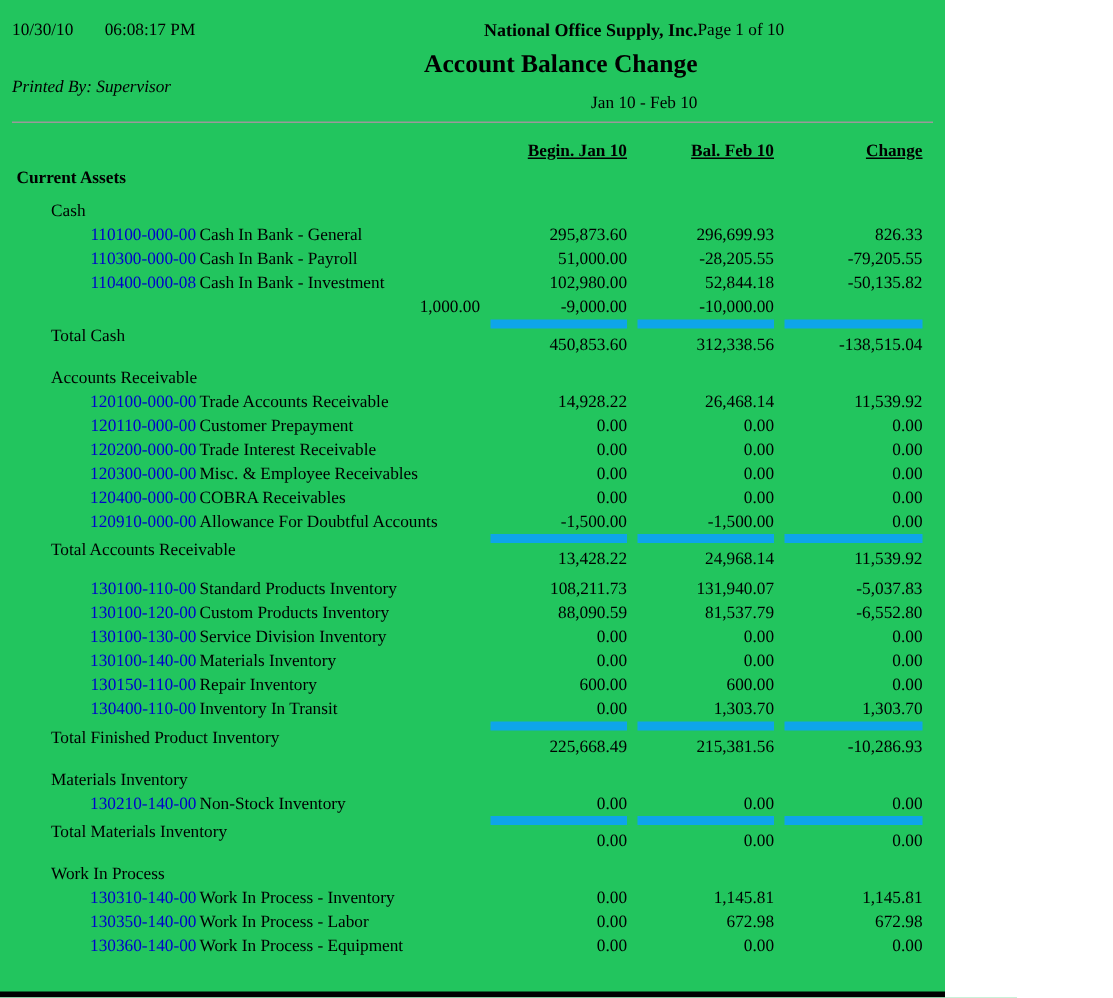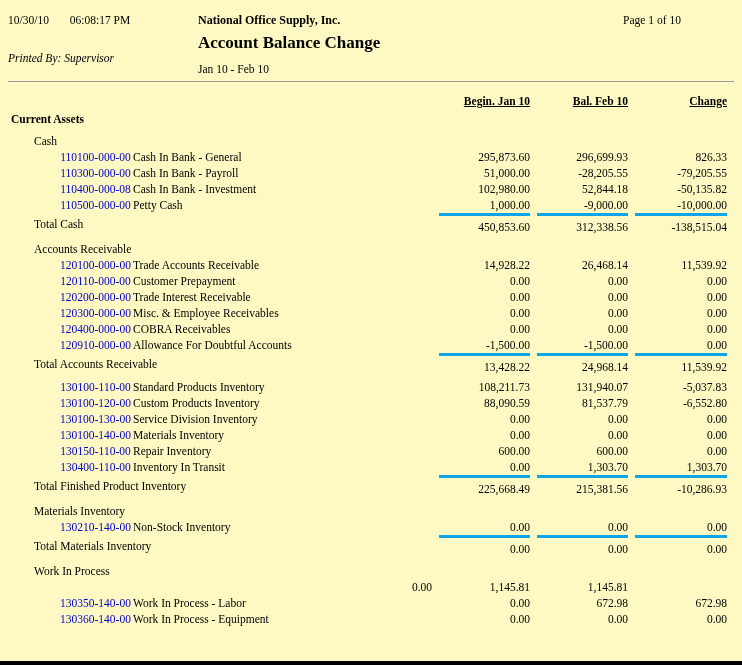--- a/index.html
+++ b/index.html
@@ -1,55 +1,55 @@
 <!DOCTYPE html>
 <html><head>
 <meta charset="utf-8">
 <style>
   html,body{margin:0;padding:0;background:#fff;}
   .page{
     position:relative;
-    width:742px;height:665px;
+    width:630px;height:665px;
     overflow:hidden;
-    background:#fef9c3;
+    background:#22c55e;
     color:#000;
     font-family:"Liberation Serif","DejaVu Serif",serif;
     font-size:11.5px;
     line-height:16px;
   }
   
   .report-header{
     display:grid;
     grid-template-columns:190px 1fr 150px;
     padding:12px 15px 0 8px;
     min-height:81px;
     box-sizing:border-box;
   }
   .hdr-left .line1 span{display:inline-block;}
   .hdr-left .time{margin-left:18px;}
   .hdr-left .printed-by{margin-top:22px;font-style:italic;}
-  .hdr-center{text-align:left;}
+  .hdr-center{text-align:right;}
   .company{font-weight:bold;font-size:12px;}
   .report-title{font-weight:bold;font-size:17px;margin-top:5px;line-height:19px;}
   .period{font-weight:normal;font-size:11.5px;margin-top:9px;}
-  .hdr-right{text-align:center;}
+  .hdr-right{text-align:left;}
   .rule{border-top:1px solid #9a9a9a;margin:0 8px;}
   
   .report-body{padding:11px 15px 0 8px;}
   .row{display:grid;grid-template-columns:1fr 98px 98px 99px;}
   .cell-num{text-align:right;white-space:nowrap;}
   .col-headers{font-weight:bold;margin-bottom:2px;}
   .col-headers .cell-num span{text-decoration:underline;}
   .section-label{font-weight:bold;padding-left:3px;margin-top:2px;}
   .group-label{padding-left:26px;margin-top:6px;}
   .acct-desc{padding-left:50px;white-space:nowrap;overflow:hidden;}
   .acct-code{display:inline-block;width:75px;color:#0000CC;cursor:pointer;text-align:center;}
   .total-row{margin-bottom:4px;}
   .total-row .cell-desc{padding-left:26px;padding-top:3px;}
-  .total-row .cell-num{border-top:3px solid #0ea5e9;margin-left:7px;padding-top:3px;}
+  .total-row .cell-num{border-top:6px solid #0ea5e9;margin-left:7px;padding-top:3px;}
   
   .bottom-edge{position:absolute;left:0;right:0;bottom:0;height:4px;background:#000;}
 </style>
 </head>
 <body>
 
 <div class="page">
 
   <div class="report-header">
     <div class="hdr-left">
@@ -93,21 +93,20 @@
           <div class="cell-num">-28,205.55</div>
           <div class="cell-num">-79,205.55</div>
         </div>
         <div class="row acct-row">
           <div class="acct-desc"><span class="acct-code">110400-000-08</span><span class="acct-name">Cash In Bank - Investment</span></div>
           <div class="cell-num">102,980.00</div>
           <div class="cell-num">52,844.18</div>
           <div class="cell-num">-50,135.82</div>
         </div>
         <div class="row acct-row">
-          <div class="acct-desc"><span class="acct-code">110500-000-00</span><span class="acct-name">Petty Cash</span></div>
           <div class="cell-num">1,000.00</div>
           <div class="cell-num">-9,000.00</div>
           <div class="cell-num">-10,000.00</div>
         </div>
         <div class="row total-row">
           <div class="cell-desc">Total Cash</div>
           <div class="cell-num">450,853.60</div>
           <div class="cell-num">312,338.56</div>
           <div class="cell-num">-138,515.04</div>
         </div>
@@ -204,20 +203,21 @@
           <div class="cell-num">0.00</div>
         </div>
         <div class="row total-row">
           <div class="cell-desc">Total Materials Inventory</div>
           <div class="cell-num">0.00</div>
           <div class="cell-num">0.00</div>
           <div class="cell-num">0.00</div>
         </div>
         <div class="group-label">Work In Process</div>
         <div class="row acct-row">
+          <div class="acct-desc"><span class="acct-code">130310-140-00</span><span class="acct-name">Work In Process - Inventory</span></div>
           <div class="cell-num">0.00</div>
           <div class="cell-num">1,145.81</div>
           <div class="cell-num">1,145.81</div>
         </div>
         <div class="row acct-row">
           <div class="acct-desc"><span class="acct-code">130350-140-00</span><span class="acct-name">Work In Process - Labor</span></div>
           <div class="cell-num">0.00</div>
           <div class="cell-num">672.98</div>
           <div class="cell-num">672.98</div>
         </div>

